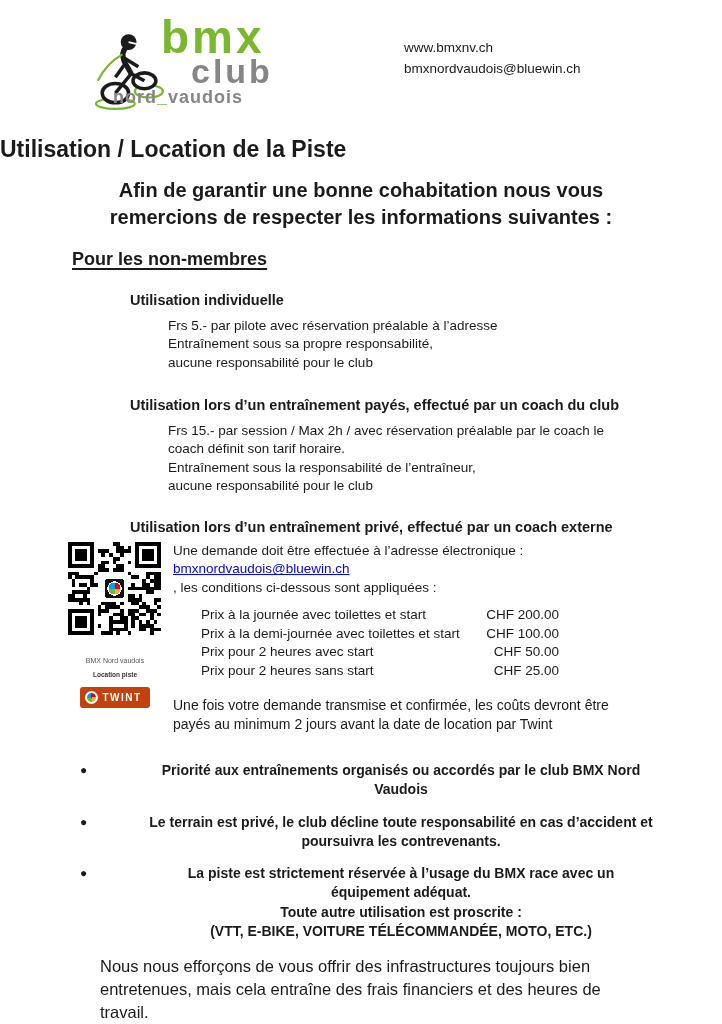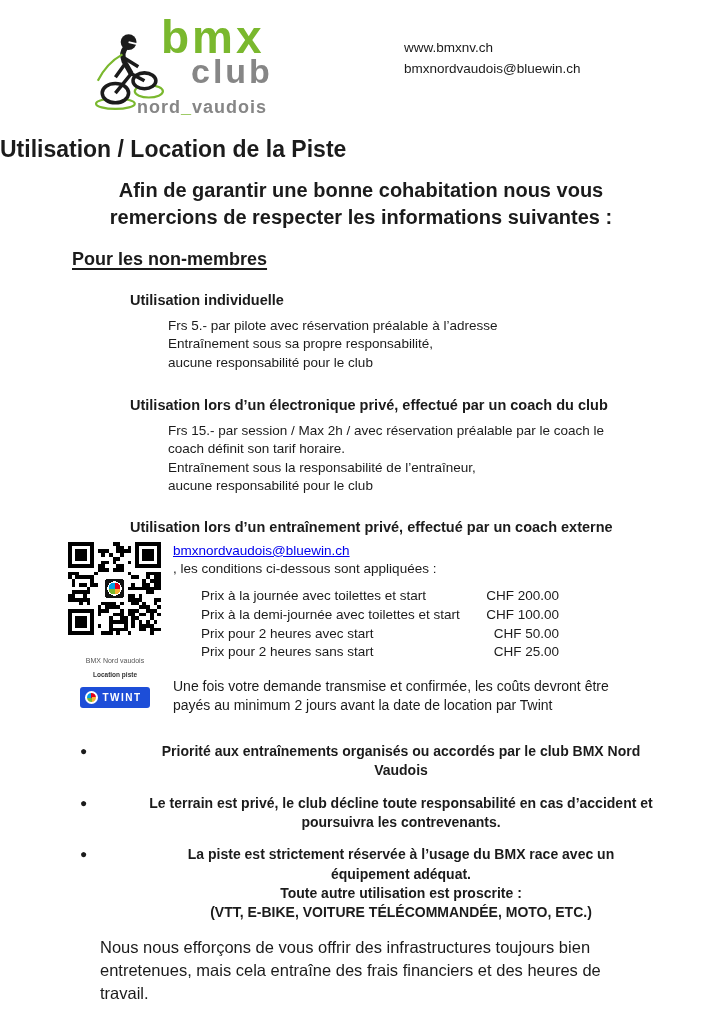--- a/index.html
+++ b/index.html
@@ -13,22 +13,22 @@
     overflow:hidden;
   }
   
   .header{position:relative;height:122px;padding-left:27px;}
   .logo{position:absolute;left:85px;top:22px;width:200px;height:96px;}
   .logo .rider{position:absolute;left:0;top:6px;width:96px;height:88px;}
   .logo .t-bmx{position:absolute;left:76px;top:-8px;font-size:46px;font-weight:bold;
     letter-spacing:3px;color:var(--green);line-height:1;}
   .logo .t-club{position:absolute;left:106px;top:32px;font-size:34px;font-weight:bold;
     letter-spacing:3px;color:var(--gray);line-height:1;}
-  .logo .t-nv{position:absolute;left:28px;top:76px;font-size:18px;font-weight:bold;
-    letter-spacing:1px;color:var(--gray);line-height:1;margin-left:24px;}
+  .logo .t-nv{position:absolute;left:28px;top:66px;font-size:18px;font-weight:bold;
+    letter-spacing:1px;color:var(--gray);line-height:1;}
   .logo .t-nv .us{color:var(--green);}
   .contact{position:absolute;left:404px;top:38px;font-size:13.5px;line-height:1.55;}
   
   .title{font-size:23px;font-weight:bold;margin-top:14px;}
   .intro{text-align:center;font-size:20px;font-weight:bold;line-height:1.35;margin-top:14px;}
   .intro span{display:block;}
   .section-heading{margin:18px 0 0 72px;font-size:18px;font-weight:bold;
     text-decoration:underline;text-decoration-thickness:2px;text-underline-offset:3px;}
   
   .sub{margin-left:130px;}
@@ -37,21 +37,21 @@
   .sub-coachclub{margin-top:25px;}
   .sub-externe{margin-top:23px;}
   .lines{margin:9px 0 0 38px;font-size:13.5px;line-height:1.36;}
   .lines span{display:block;}
   
   .externe-row{display:flex;margin-left:68px;margin-top:7px;}
   .qr-col{width:94px;flex:none;text-align:center;}
   .qr-col svg.qr{display:block;width:93px;height:93px;}
   .qr-cap1{font-size:7px;color:#555;margin-top:22px;}
   .qr-cap2{font-size:6.5px;font-weight:bold;color:#333;margin-top:7px;}
-  .twint-badge{display:inline-flex;align-items:center;gap:4px;background:#1d4ed8;
+  .twint-badge{display:inline-flex;align-items:center;gap:4px;background:#c2410c;
     border-radius:3px;padding:4px 8px 4px 5px;margin-top:9px;}
   .twint-circle{width:13px;height:13px;border-radius:50%;
     background:conic-gradient(#e2001a 0 90deg,#f8b133 90deg 180deg,#7ab82e 180deg 270deg,#00a0e4 270deg 360deg);
     border:2px solid #fff;}
   .twint-word{color:#fff;font-size:10px;font-weight:bold;letter-spacing:1.5px;}
   .externe-text{margin-left:11px;font-size:13.5px;line-height:1.4;width:470px;}
   .externe-text .req span{display:block;}
   .email-link{color:var(--link);text-decoration:underline;cursor:pointer;}
   .price-table{margin:8px 0 0 28px;width:358px;font-size:13.5px;line-height:1.38;}
   .price-row{display:flex;justify-content:space-between;}
@@ -109,21 +109,21 @@
   <section class="sub sub-individual">
     <h3>Utilisation individuelle</h3>
     <div class="lines">
       <span>Frs 5.- par pilote avec réservation préalable à l’adresse</span>
       <span>Entraînement sous sa propre responsabilité,</span>
       <span>aucune responsabilité pour le club</span>
     </div>
   </section>
 
   <section class="sub sub-coachclub">
-    <h3>Utilisation lors d’un électronique privé, effectué par un coach du club</h3>
+    <h3>Utilisation lors d’un entraînement payés, effectué par un coach du club</h3>
     <div class="lines">
       <span>Frs 15.- par session / Max 2h / avec réservation préalable par le coach  le</span>
       <span>coach définit son tarif horaire.</span>
       <span>Entraînement sous la responsabilité de l’entraîneur,</span>
       <span>aucune responsabilité pour le club</span>
     </div>
   </section>
 
   <section class="sub-externe">
     <h3 class="sub" style="margin-left:130px;font-size:14.5px;">Utilisation lors d’un entraînement privé, effectué par un coach externe</h3>
@@ -337,20 +337,21 @@
         <div class="qr-cap1">BMX Nord vaudois</div>
         <div class="qr-cap2">Location piste</div>
         <div class="twint-badge">
           <span class="twint-circle"></span>
           <span class="twint-word">TWINT</span>
         </div>
       </div>
 
       <div class="externe-text">
         <div class="req">
+          <span>Une demande doit être effectuée à l’adresse électronique :</span>
           <span><a class="email-link">bmxnordvaudois@bluewin.ch</a><span>, les conditions ci-dessous sont appliquées :</span></span>
         </div>
 
         <div class="price-table">
           <div class="price-row">
             <span class="price-label">Prix à la journée avec toilettes et start</span>
             <span class="price-amount">CHF 200.00</span>
           </div>
           <div class="price-row">
             <span class="price-label">Prix à la demi-journée avec toilettes et start</span>

